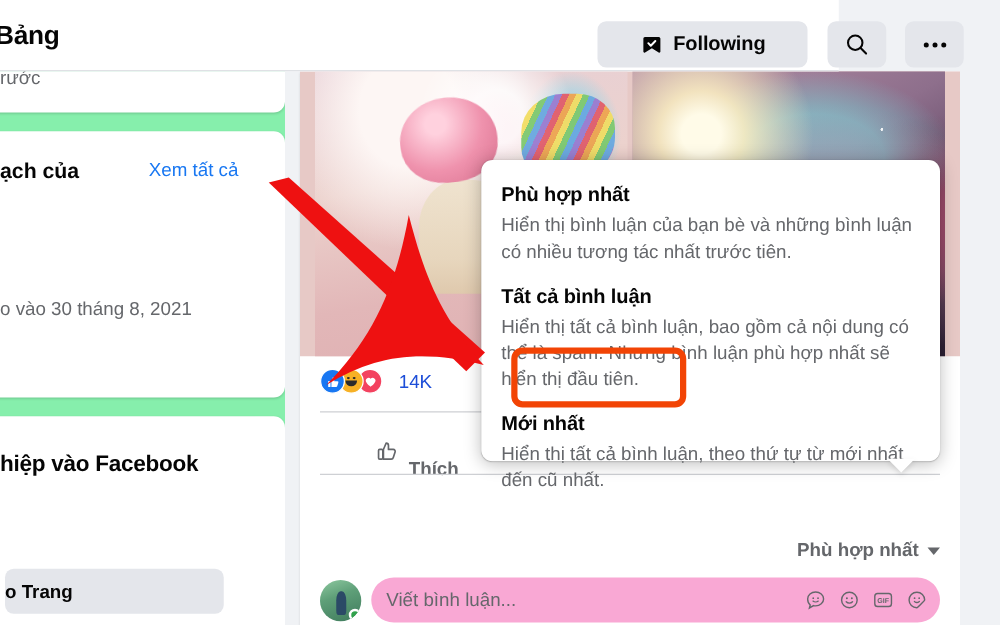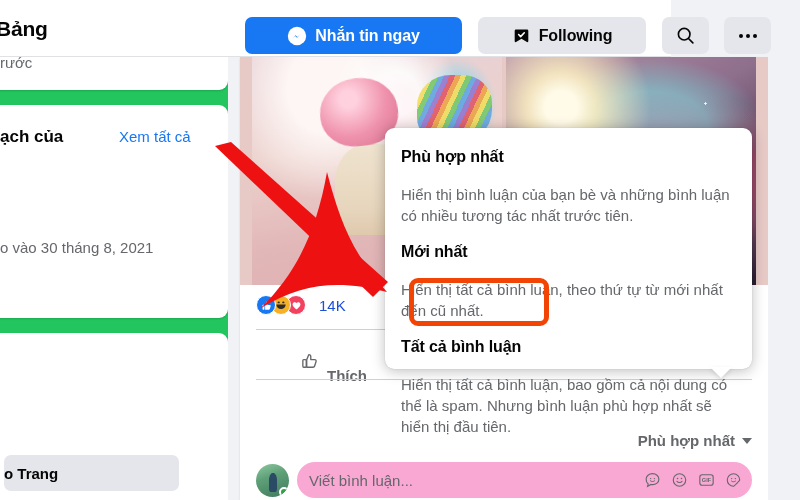--- a/index.html
+++ b/index.html
@@ -66,21 +66,21 @@
   }
   .btn-search { left: 662px; }
   .btn-more   { left: 724px; }
   .dots { display:flex; gap:3px; align-items:center; }
   .dots i { width:4px; height:4px; border-radius:50%; background:#050505; display:block; }
 
   
   .left-col {
     position: absolute; left: 0; top: 57px;
     width: 228px; height: 443px;
-    background: #22c55e;
+    background: #86efac;
     overflow: hidden;
   }
   .card {
     position: absolute; left: -36px;
     width: 264px;
     background: #ffffff;
     border-radius: 9px;
     box-shadow: 0 1px 2px rgba(0,0,0,0.14);
   }
   .card-a { top: -33px; height: 66px; }
@@ -292,21 +292,21 @@
     position:absolute; left: 710px; top: 367px;
     width: 0; height: 0;
     border-left: 11px solid transparent;
     border-right: 11px solid transparent;
     border-top: 11px solid #ffffff;
     z-index: 31;
     filter: drop-shadow(0 2px 2px rgba(0,0,0,0.12));
   }
   .dd-item { margin-bottom: 15px; }
   .dd-title { font-size:16px; font-weight:700; color:#050505; line-height:22px; letter-spacing:-0.1px; }
-  .dd-desc  { font-size:15px; color:#65676b; line-height:21px; margin-top:16px; }
+  .dd-desc  { font-size:15px; color:#65676b; line-height:21px; margin-top:2px; }
 
   
   .anno-box {
     position:absolute; left: 409px; top: 278px;
     width: 140px; height: 48px;
     border: 5px solid #f24405;
     border-radius: 9px;
     z-index: 34;
     pointer-events:none;
   }
@@ -318,27 +318,20 @@
   }
 </style>
 </head>
 <body>
 
 <div id="root">
 
   <div class="header">
     <div class="header-title">Bảng</div>
 
-    <div class="btn-message">
-      <svg class="msgr-icon" viewBox="0 0 24 24">
-        <circle cx="12" cy="12" r="11" fill="#ffffff"></circle>
-        <path d="M6.4 15.3 L10.2 11.2 L12.4 13.3 L15.8 10.1 L12.1 14.2 L9.8 12.1 Z" fill="#1877f2"></path>
-      </svg>
-      <span class="label">Nhắn tin ngay</span>
-    </div>
 
     <div class="btn-following">
       <svg width="19" height="19" viewBox="0 0 24 24">
         <path d="M5 4.5h14a1.6 1.6 0 0 1 1.6 1.6v13.2c0 .9-1 1.4-1.7.9L12 16l-6.9 4.2c-.7.5-1.7 0-1.7-.9V6.1A1.6 1.6 0 0 1 5 4.5z" fill="#050505"></path>
         <path d="M8.4 10.8l2.5 2.6 4.6-4.8" stroke="#ffffff" stroke-width="2" fill="none" stroke-linecap="round" stroke-linejoin="round"></path>
       </svg>
       <span class="label">Following</span>
     </div>
 
     <div class="btn-sq btn-search">
@@ -363,20 +356,21 @@
       <div class="txt">rước</div>
     </div>
 
     <div class="card card-b">
       <div class="hd">ạch của</div>
       <div class="seeall">Xem tất cả</div>
       <div class="date">o vào 30 tháng 8, 2021</div>
     </div>
 
     <div class="card card-c">
+      <div class="hd">hiệp vào Facebook</div>
       <div class="cta">
         <span>o Trang</span>
       </div>
     </div>
   </div>
 
   <div class="feed">
 
     <div class="photo-row">
       <div class="photo photo-1">
@@ -468,26 +462,26 @@
   </div>
 
   <div class="right-gutter"></div>
 
   <div class="dropdown">
     <div class="dd-item">
       <div class="dd-title">Phù hợp nhất</div>
       <div class="dd-desc">Hiển thị bình luận của bạn bè và những bình luận có nhiều tương tác nhất trước tiên.</div>
     </div>
     <div class="dd-item">
+      <div class="dd-title">Tất cả bình luận</div>
+      <div class="dd-desc">Hiển thị tất cả bình luận, bao gồm cả nội dung có thể là spam. Nhưng bình luận phù hợp nhất sẽ hiển thị đầu tiên.</div>
+    </div>
+    <div class="dd-item">
       <div class="dd-title">Mới nhất</div>
       <div class="dd-desc">Hiển thị tất cả bình luận, theo thứ tự từ mới nhất đến cũ nhất.</div>
-    </div>
-    <div class="dd-item">
-      <div class="dd-title">Tất cả bình luận</div>
-      <div class="dd-desc">Hiển thị tất cả bình luận, bao gồm cả nội dung có thể là spam. Nhưng bình luận phù hợp nhất sẽ hiển thị đầu tiên.</div>
     </div>
   </div>
   <div class="dd-tail"></div>
 
   <div class="anno-box"></div>
 
   <svg class="anno-arrow" viewBox="0 0 250 200">
     <path d="M40 6 L56 2 L213 142 L198 157 Z" fill="#ee1111"></path>
     <path d="M152 32 C164 78 176 112 212 152 C166 140 128 142 86 168 C124 130 142 88 152 32 Z" fill="#ee1111"></path>
   </svg>

